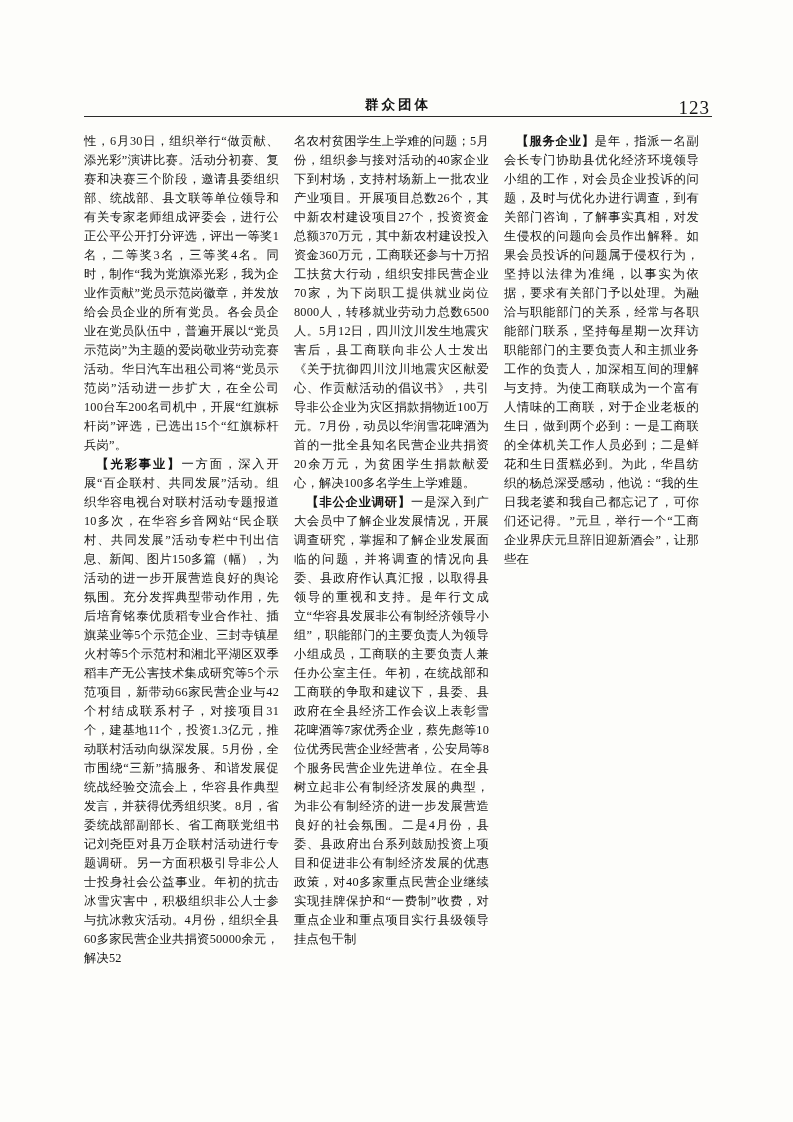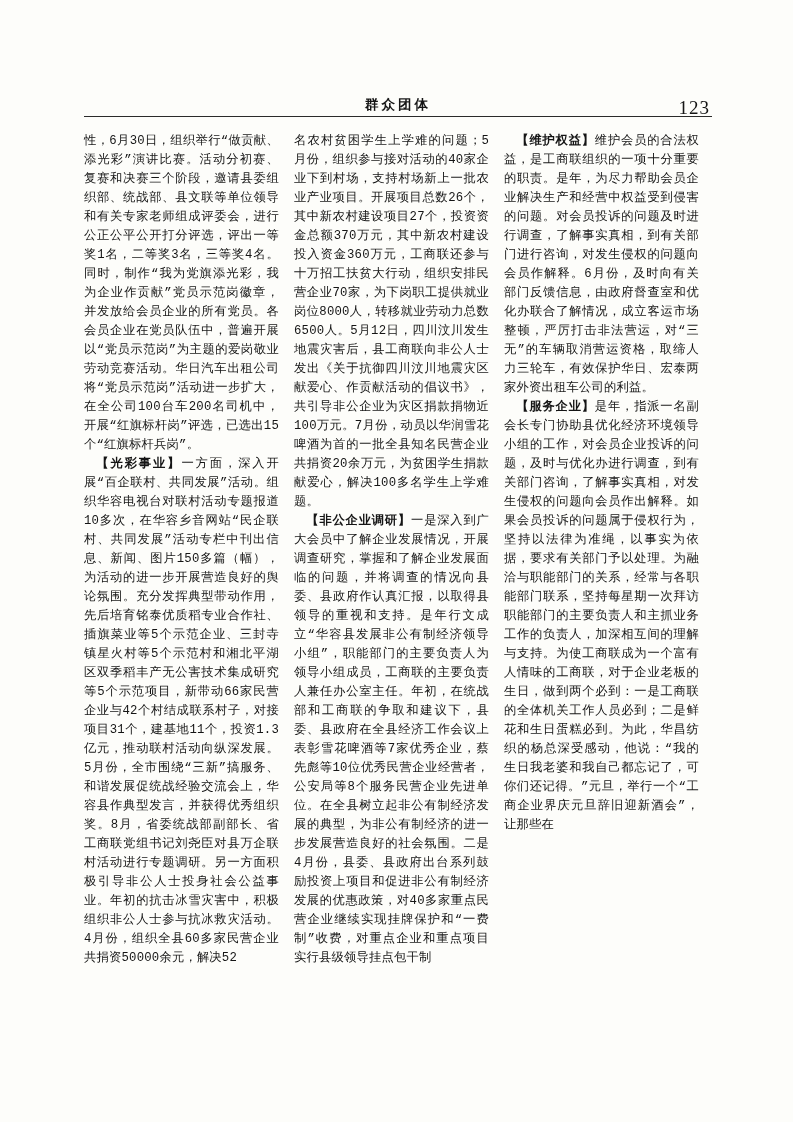--- a/index.html
+++ b/index.html
@@ -35,21 +35,20 @@
     letter-spacing: 1px;
   }
   .header-rule {
     border: none;
     border-top: 1.6px solid #2a2a2a;
     margin: 0 0 15px 0;
   }
   .columns {
     display: flex;
     gap: 15px;
-    font-family: Liberation Mono, monospace;
   }
   .col {
     width: 195px;
     font-size: 12.3px;
     line-height: 19px;
     text-align: justify;
     text-justify: inter-ideograph;
     letter-spacing: 0.2px;
   }
   .col p { margin: 0; }
@@ -73,18 +72,17 @@
       <p class="para-body"><span>性，6月30日，组织举行“做贡献、添光彩”演讲比赛。活动分初赛、复赛和决赛三个阶段，邀请县委组织部、统战部、县文联等单位领导和有关专家老师组成评委会，进行公正公平公开打分评选，评出一等奖1名，二等奖3名，三等奖4名。同时，制作“我为党旗添光彩，我为企业作贡献”党员示范岗徽章，并发放给会员企业的所有党员。各会员企业在党员队伍中，普遍开展以“党员示范岗”为主题的爱岗敬业劳动竞赛活动。华日汽车出租公司将“党员示范岗”活动进一步扩大，在全公司100台车200名司机中，开展“红旗标杆岗”评选，已选出15个“红旗标杆兵岗”。</span></p>
       <p class="para-section"><span class="section-title">【光彩事业】</span><span>一方面，深入开展“百企联村、共同发展”活动。组织华容电视台对联村活动专题报道10多次，在华容乡音网站“民企联村、共同发展”活动专栏中刊出信息、新闻、图片150多篇（幅），为活动的进一步开展营造良好的舆论氛围。充分发挥典型带动作用，先后培育铭泰优质稻专业合作社、插旗菜业等5个示范企业、三封寺镇星火村等5个示范村和湘北平湖区双季稻丰产无公害技术集成研究等5个示范项目，新带动66家民营企业与42个村结成联系村子，对接项目31个，建基地11个，投资1.3亿元，推动联村活动向纵深发展。5月份，全市围绕“三新”搞服务、和谐发展促统战经验交流会上，华容县作典型发言，并获得优秀组织奖。8月，省委统战部副部长、省工商联党组书记刘尧臣对县万企联村活动进行专题调研。另一方面积极引导非公人士投身社会公益事业。年初的抗击冰雪灾害中，积极组织非公人士参与抗冰救灾活动。4月份，组织全县60多家民营企业共捐资50000余元，解决52</span></p>
     </div>
 
     <div class="col">
       <p class="para-body"><span>名农村贫困学生上学难的问题；5月份，组织参与接对活动的40家企业下到村场，支持村场新上一批农业产业项目。开展项目总数26个，其中新农村建设项目27个，投资资金总额370万元，其中新农村建设投入资金360万元，工商联还参与十万招工扶贫大行动，组织安排民营企业70家，为下岗职工提供就业岗位8000人，转移就业劳动力总数6500人。5月12日，四川汶川发生地震灾害后，县工商联向非公人士发出《关于抗御四川汶川地震灾区献爱心、作贡献活动的倡议书》，共引导非公企业为灾区捐款捐物近100万元。7月份，动员以华润雪花啤酒为首的一批全县知名民营企业共捐资20余万元，为贫困学生捐款献爱心，解决100多名学生上学难题。</span></p>
       <p class="para-section"><span class="section-title">【非公企业调研】</span><span>一是深入到广大会员中了解企业发展情况，开展调查研究，掌握和了解企业发展面临的问题，并将调查的情况向县委、县政府作认真汇报，以取得县领导的重视和支持。是年行文成立“华容县发展非公有制经济领导小组”，职能部门的主要负责人为领导小组成员，工商联的主要负责人兼任办公室主任。年初，在统战部和工商联的争取和建议下，县委、县政府在全县经济工作会议上表彰雪花啤酒等7家优秀企业，蔡先彪等10位优秀民营企业经营者，公安局等8个服务民营企业先进单位。在全县树立起非公有制经济发展的典型，为非公有制经济的进一步发展营造良好的社会氛围。二是4月份，县委、县政府出台系列鼓励投资上项目和促进非公有制经济发展的优惠政策，对40多家重点民营企业继续实现挂牌保护和“一费制”收费，对重点企业和重点项目实行县级领导挂点包干制</span></p>
     </div>
 
     <div class="col">
-      <p class="para-section"><span class="section-title">【维护权益】</span><span>维护会员的合法权益，是工商联组织的一项十分重要的职责。是年，为尽力帮助会员企业解决生产和经营中权益受到侵害的问题。对会员投诉的问题及时进行调查，了解事实真相，到有关部门进行咨询，对发生侵权的问题向会员作解释。6月份，及时向有关部门反馈信息，由政府督查室和优化办联合了解情况，成立客运市场整顿，严厉打击非法营运，对“三无”的车辆取消营运资格，取缔人力三轮车，有效保护华日、宏泰两家外资出租车公司的利益。</span></p>
       <p class="para-section"><span class="section-title">【服务企业】</span><span>是年，指派一名副会长专门协助县优化经济环境领导小组的工作，对会员企业投诉的问题，及时与优化办进行调查，到有关部门咨询，了解事实真相，对发生侵权的问题向会员作出解释。如果会员投诉的问题属于侵权行为，坚持以法律为准绳，以事实为依据，要求有关部门予以处理。为融洽与职能部门的关系，经常与各职能部门联系，坚持每星期一次拜访职能部门的主要负责人和主抓业务工作的负责人，加深相互间的理解与支持。为使工商联成为一个富有人情味的工商联，对于企业老板的生日，做到两个必到：一是工商联的全体机关工作人员必到；二是鲜花和生日蛋糕必到。为此，华昌纺织的杨总深受感动，他说：“我的生日我老婆和我自己都忘记了，可你们还记得。”元旦，举行一个“工商企业界庆元旦辞旧迎新酒会”，让那些在</span></p>
     </div>
 
   </div>
 </div>
 
 </body></html>

